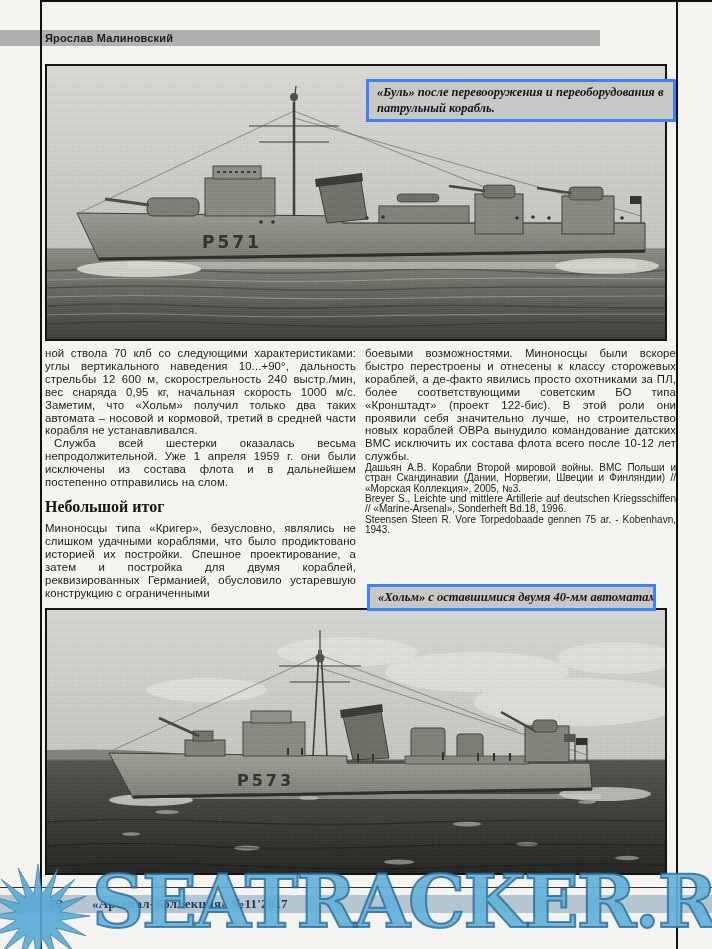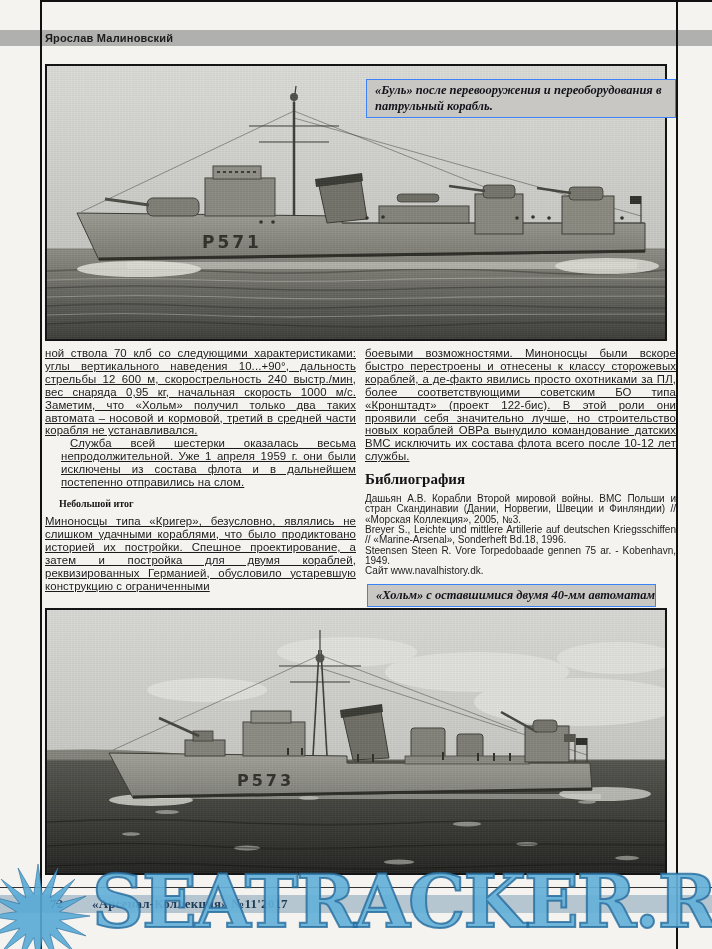--- a/index.html
+++ b/index.html
@@ -7,46 +7,46 @@
   .page{position:relative;width:712px;height:949px;background:#f4f3f0;font-family:"Liberation Sans",sans-serif;overflow:hidden;}
 
   
   .rule-top{position:absolute;left:40px;top:0;width:672px;height:2px;background:#111;}
   .rule-v{position:absolute;top:0;width:2px;height:949px;background:#111;z-index:20;}
   .rule-left{left:40px;}
   .rule-right{left:676px;}
   .hrule-bottom{position:absolute;left:0;top:887px;width:712px;height:1px;background:#333;}
 
   
-  .header-bar{position:absolute;left:0;top:30px;width:712px;height:16px;background:#b0b0ae;z-index:5;}
+  .header-bar{position:absolute;left:0;top:30px;width:600px;height:16px;background:#b0b0ae;z-index:5;}
   .author{position:absolute;left:45px;top:0;line-height:16px;font-size:11px;font-weight:bold;color:#1c1c1c;letter-spacing:.2px;}
 
   
   .photo{position:absolute;left:45px;margin:0;border:2px solid #141414;box-sizing:border-box;background:#cfcfcb;overflow:hidden;}
   .photo1{top:64px;width:622px;height:277px;}
   .photo2{top:608px;width:622px;height:267px;}
   .photo svg{display:block;width:100%;height:100%;}
   .grain{position:absolute;inset:0;pointer-events:none;
     background-image:repeating-linear-gradient(0deg,rgba(255,255,255,.035) 0 1px,rgba(0,0,0,.035) 1px 2px),
                      repeating-linear-gradient(90deg,rgba(255,255,255,.02) 0 1px,rgba(0,0,0,.02) 1px 3px);}
 
   
-  .caption{position:absolute;background:#c8c7c4;border:1px solid #3b82f6;box-sizing:border-box;
+  .caption{position:absolute;background:#c8c7c4;border:3px solid #3b82f6;box-sizing:border-box;
     font-family:"Liberation Serif",serif;font-weight:bold;font-style:italic;
     font-size:12.5px;line-height:1.28;color:#12121a;padding:2px 8px 3px;z-index:8;}
   .caption1{left:366px;top:79px;width:310px;}
   .caption2{left:367px;top:584px;width:289px;white-space:nowrap;overflow:hidden;}
 
   
   .col{position:absolute;top:347px;width:311px;color:#1b1b1b;}
   .col-left{left:45px;}
   .col-right{left:365px;}
-  .body-p{margin:0;font-size:11.4px;line-height:12.9px;text-align:justify;letter-spacing:.1px;text-decoration:underline;}
-  .indent{text-indent:9px;margin-left:16px;}
-  .subhead{margin:9px 14px 6px;font-family:"Liberation Serif",serif;font-size:10px;font-weight:bold;color:#141414;}
+  .body-p{margin:0;font-size:11.4px;line-height:12.9px;text-align:justify;letter-spacing:.1px;}
+  .indent{text-indent:9px;}
+  .subhead{margin:9px 0 6px;font-family:"Liberation Serif",serif;font-size:16px;font-weight:bold;color:#141414;}
   .bib-head{margin:8px 0 6px;font-size:15px;}
   .bib-item{font-size:10px;line-height:10.3px;text-align:justify;color:#222;}
 
   
   .footer-bar{position:absolute;left:0;top:895px;width:712px;height:18px;background:#b5c6d1;z-index:6;padding-left:28px;}
   .pgnum{position:absolute;left:50px;top:0;line-height:18px;font-family:"Liberation Serif",serif;font-weight:bold;font-size:13px;color:#1d3a56;}
   .journal{position:absolute;left:92px;top:0;line-height:18px;font-family:"Liberation Serif",serif;font-weight:bold;font-size:13px;color:#1d3a56;letter-spacing:.2px;}
 
   
   .watermark{position:absolute;left:0;top:0;width:712px;height:949px;pointer-events:none;z-index:60;}
@@ -175,26 +175,24 @@
 
   <div class="col col-left">
     <p class="body-p">ной ствола 70 клб со следующими характеристиками: углы вертикального наведения 10...+90°, дальность стрельбы 12 600 м, скорострельность 240 выстр./мин, вес снаряда 0,95 кг, начальная скорость 1000 м/с. Заметим, что «Хольм» получил только два таких автомата – носовой и кормовой, третий в средней части корабля не устанавливался.</p>
     <p class="body-p indent">Служба всей шестерки оказалась весьма непродолжительной. Уже 1 апреля 1959 г. они были исключены из состава флота и в дальнейшем постепенно отправились на слом.</p>
     <h3 class="subhead">Небольшой итог</h3>
     <p class="body-p">Миноносцы типа «Кригер», безусловно, являлись не слишком удачными кораблями, что было продиктовано историей их постройки. Спешное проектирование, а затем и постройка для двумя кораблей, реквизированных Германией, обусловило устаревшую конструкцию с ограниченными</p>
   </div>
 
   <div class="col col-right">
     <p class="body-p">боевыми возможностями. Миноносцы были вскоре быстро перестроены и отнесены к классу сторожевых кораблей, а де-факто явились просто охотниками за ПЛ, более соответствующими советским БО типа «Кронштадт» (проект 122-бис). В этой роли они проявили себя значительно лучше, но строительство новых кораблей ОВРа вынудило командование датских ВМС исключить их состава флота всего после 10-12 лет службы.</p>
-    <h3 class="subhead bib-head">Библиография</h3>
     <div class="bib">
       <div class="bib-item">Дашьян А.В. Корабли Второй мировой войны. ВМС Польши и стран Скандинавии (Дании, Норвегии, Швеции и Финляндии) // «Морская Коллекция», 2005, №3.</div>
       <div class="bib-item">Breyer S., Leichte und mittlere Artillerie auf deutschen Kriegsschiffen // «Marine-Arsenal», Sonderheft Bd.18, 1996.</div>
-      <div class="bib-item">Steensen Steen R. Vore Torpedobaade gennen 75 ar. - Kobenhavn, 1949.</div>
-      <div class="bib-item">Сайт www.navalhistory.dk.</div>
+      <div class="bib-item">Steensen Steen R. Vore Torpedobaade gennen 75 ar. - Kobenhavn, 1943.</div>
     </div>
   </div>
 
   <div class="caption caption2">
     <span>«Хольм» с оставшимися двумя 40-мм автоматами</span>
   </div>
 
   <figure class="photo photo2">
     <svg viewBox="0 0 618 263" preserveAspectRatio="none">
       <defs>

